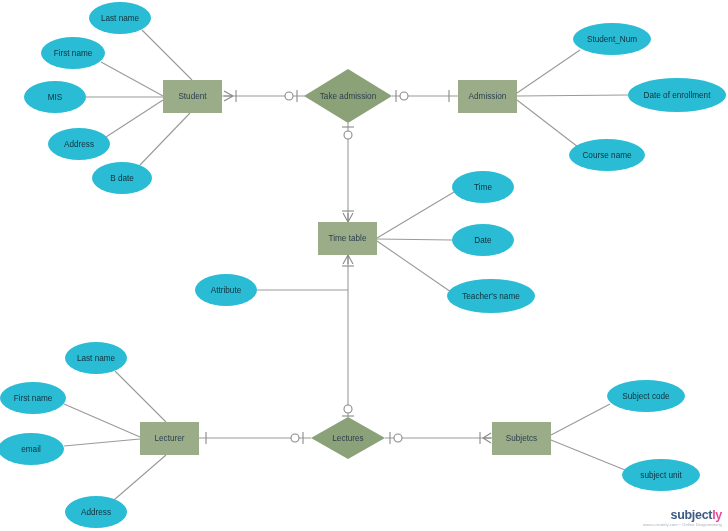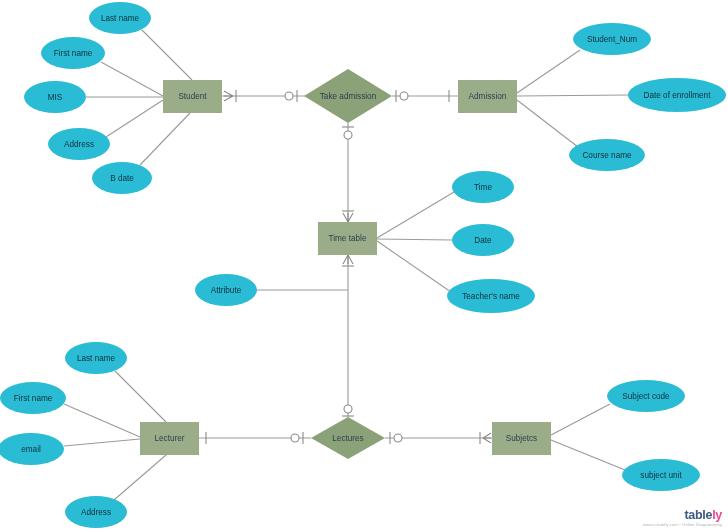--- a/index.html
+++ b/index.html
@@ -338,17 +338,17 @@
       <g>
         <rect class="entity-rect" x="492" y="422" width="59" height="33"></rect>
         <text class="node-label" x="521.5" y="438.5">Subjetcs</text>
       </g>
 
     </g>
 
   </svg>
 
   <div id="watermark">
-    <div class="wm-brand"><span>table</span><span class="wm-accent">ly</span></div>
+    <div class="wm-brand"><span>subject</span><span class="wm-accent">ly</span></div>
     <div class="wm-tag">www.creately.com • Online Diagramming</div>
   </div>
 
 </div>
 
 </body></html>

